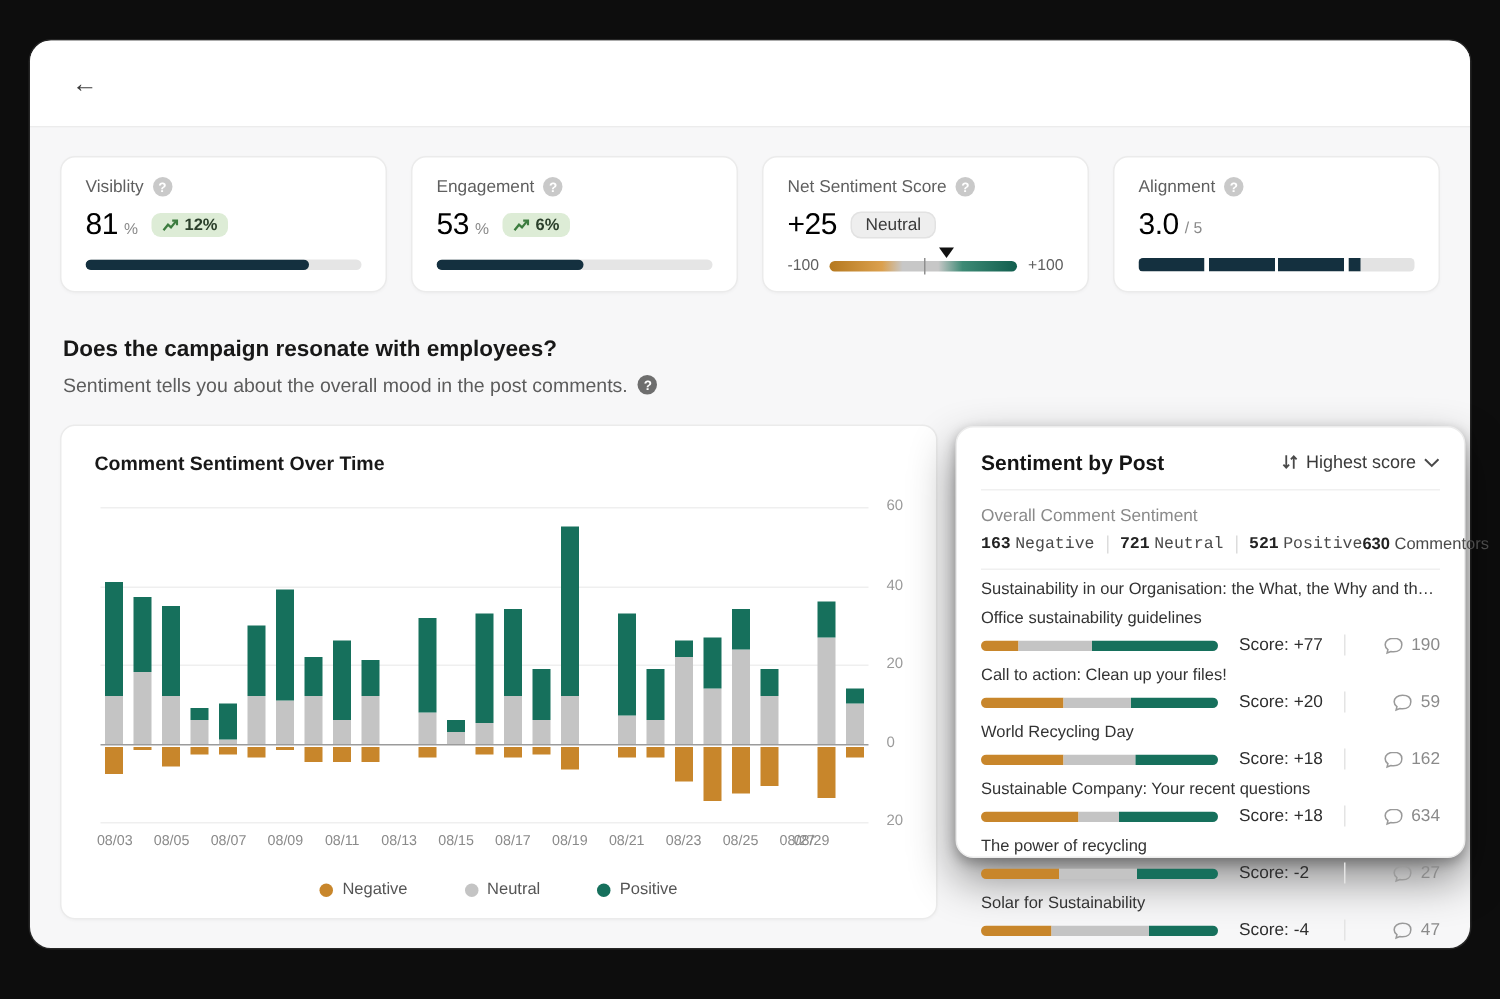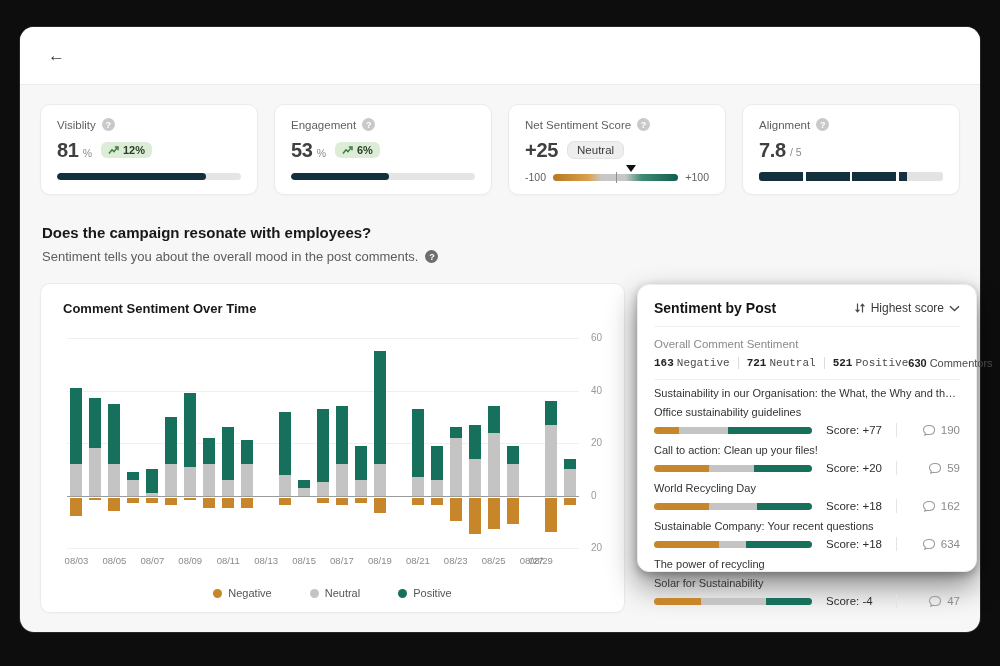--- a/index.html
+++ b/index.html
@@ -19,21 +19,21 @@
 
   
   .kpi-row { position:absolute; left:20px; right:20px; top:77px; display:flex; gap:16px; }
   .kpi-card { flex:1; height:91px; background:#fff; border:1px solid #ebebeb; border-radius:10px;
     padding:13px 16px 14px; box-shadow:0 1px 2px rgba(0,0,0,0.03); position:relative; }
   .kpi-label-row { display:flex; align-items:center; gap:6px; font-size:11.5px; color:#5f5f5f; }
   .help-dot { width:13px; height:13px; border-radius:50%; background:#c9c9c9; color:#fff;
     font-size:9px; font-weight:700; display:inline-flex; align-items:center; justify-content:center; }
   .help-dot.dark { background:#6e6e6e; }
   .kpi-value-row { display:flex; align-items:center; gap:9px; margin-top:7px; height:24px; }
-  .kpi-value { font-size:20px; font-weight:700; color:#404040; letter-spacing:-0.3px; }
+  .kpi-value { font-size:20px; font-weight:400; color:#000000; letter-spacing:-0.3px; }
   .kpi-unit { font-size:10.5px; color:#8a8a8a; margin-left:-5px; align-self:flex-end; padding-bottom:3px; }
   .trend-badge { display:inline-flex; align-items:center; gap:4px; background:#ddecd6;
     border-radius:6px; padding:2px 7px; font-size:11px; font-weight:600; color:#2b3f2b; }
   .neutral-pill { background:#eeeeee; border:1px solid #e2e2e2; border-radius:7px; padding:2px 9px;
     font-size:11.5px; color:#3a3a3a; }
   .kpi-bar { position:absolute; left:16px; right:16px; bottom:14px; height:7px; border-radius:5px;
     background:#e5e5e5; overflow:hidden; }
   .kpi-bar-fill { height:100%; background:#14303f; border-radius:5px; }
   
   .scale-row { position:absolute; left:16px; right:16px; bottom:11px; display:flex; align-items:center; gap:7px;
@@ -165,21 +165,21 @@
         <span>+100</span>
       </div>
     </div>
 
     <div class="kpi-card">
       <div class="kpi-label-row">
         <span>Alignment</span>
         <span class="help-dot">?</span>
       </div>
       <div class="kpi-value-row">
-        <span class="kpi-value">7.8</span>
+        <span class="kpi-value">3.0</span>
         <span class="kpi-unit" style="padding-bottom:4px">/ 5</span>
       </div>
       <div class="seg-bar">
           <div class="seg">
             <div class="seg-fill" style="width: 100%;"></div>
           </div>
           <div class="seg">
             <div class="seg-fill" style="width: 100%;"></div>
           </div>
           <div class="seg">
@@ -417,20 +417,35 @@
           <span class="post-comments">
             <svg width="14" height="13" viewBox="0 0 16 15">
               <path d="M8 1.7 C4.2 1.7 1.6 3.9 1.6 6.7 c0 1.5.8 2.9 2.1 3.8 L3.1 13 l2.8-1.1 c.66.16 1.36.25 2.1.25 3.8 0 6.4-2.2 6.4-5.45 S11.8 1.7 8 1.7z" fill="none" stroke="#9a9a9a" stroke-width="1.2"></path>
             </svg>
             <span>634</span>
           </span>
         </div>
       </div>
       <div class="post-row">
         <div class="post-title">The power of recycling</div>
+        <div class="post-bar-row">
+          <div class="post-bar">
+            <span style="width: 33%; background: rgb(200, 134, 43);"></span>
+            <span style="width: 33%; background: rgb(196, 196, 196);"></span>
+            <span style="width: 34%; background: rgb(22, 112, 92);"></span>
+          </div>
+          <span class="post-score">Score: -2</span>
+          <span class="post-vdiv"></span>
+          <span class="post-comments">
+            <svg width="14" height="13" viewBox="0 0 16 15">
+              <path d="M8 1.7 C4.2 1.7 1.6 3.9 1.6 6.7 c0 1.5.8 2.9 2.1 3.8 L3.1 13 l2.8-1.1 c.66.16 1.36.25 2.1.25 3.8 0 6.4-2.2 6.4-5.45 S11.8 1.7 8 1.7z" fill="none" stroke="#9a9a9a" stroke-width="1.2"></path>
+            </svg>
+            <span>27</span>
+          </span>
+        </div>
       </div>
       <div class="post-row">
         <div class="post-title">Solar for Sustainability</div>
         <div class="post-bar-row">
           <div class="post-bar">
             <span style="width: 30%; background: rgb(200, 134, 43);"></span>
             <span style="width: 41%; background: rgb(196, 196, 196);"></span>
             <span style="width: 29%; background: rgb(22, 112, 92);"></span>
           </div>
           <span class="post-score">Score: -4</span>

